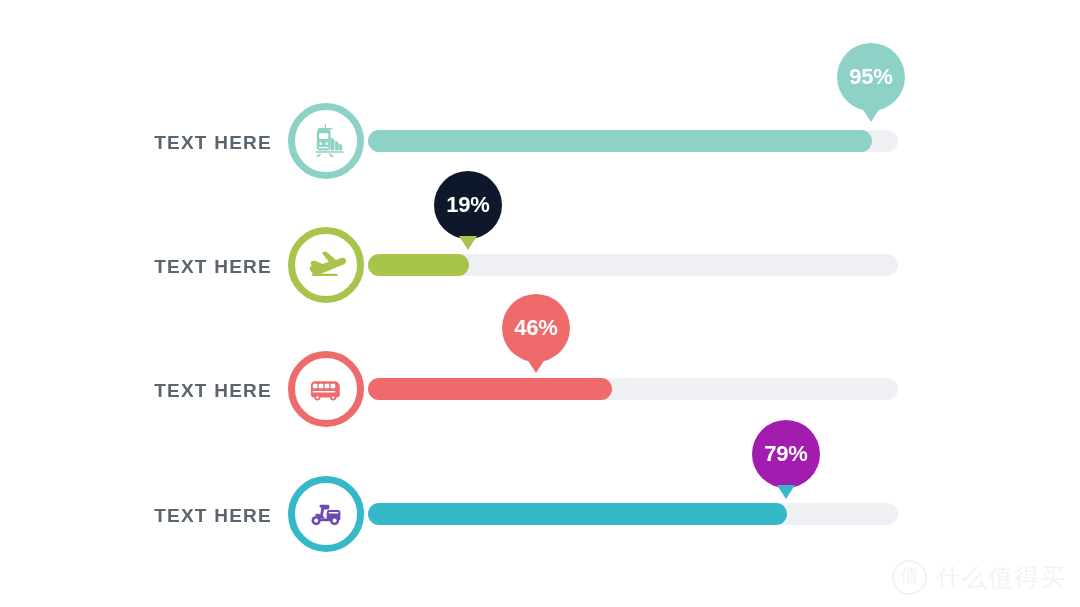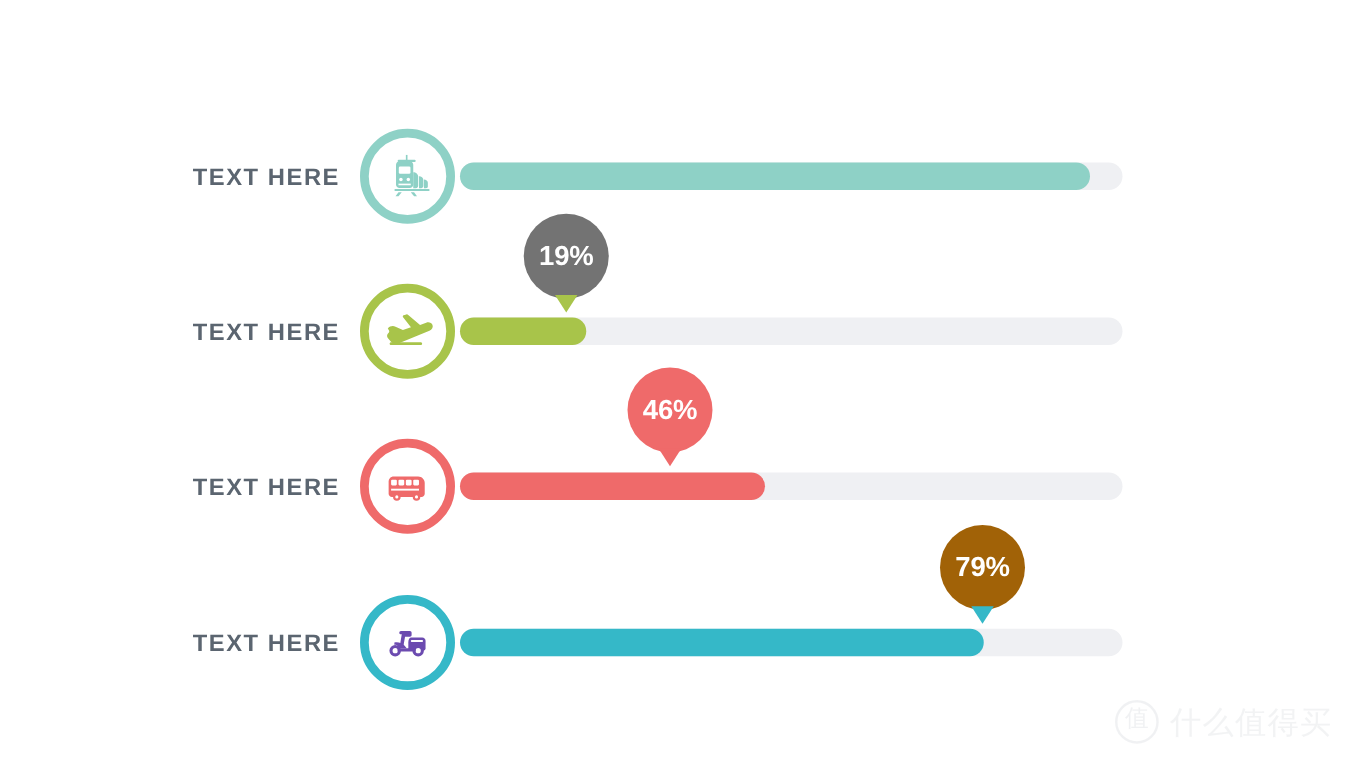--- a/index.html
+++ b/index.html
@@ -173,39 +173,43 @@
           <path d="M36 51.5h4l3.6 5H40z"></path>
         </g>
       </svg>
     </div>
 
     <div class="bar-track">
       <div class="bar-fill" style="width:503.5px;background:#8ed1c6"></div>
     </div>
   </div>
 
+  <div class="bubble" style="left:871px;top:43px;background:#8ed1c6">
+    <span class="bubble-text">95%</span>
+    <span class="bubble-tail" style="border-top-color:#8ed1c6"></span>
+  </div>
 
   <div class="row" style="top:265px">
     <div class="row-label">TEXT HERE</div>
 
     <div class="icon-ring" style="border-color:#a8c44a">
       <svg viewBox="0 0 64 64">
         <g fill="#a8c44a">
           <path d="M8 28.5c2.5-2.8 6.2-3.6 9.4-2.1l9 4.2 9.8-3.6-9.6-12.2c-.7-.9-.4-2 .7-2.3l3.3-1c.8-.2 1.7 0 2.3.6l14.4 12.2 7.5-2.8c3.2-1.2 6.6.1 7.7 2.9 1 2.7-.6 5.7-3.8 6.9L20.8 46.8c-3.3 1.2-7 .3-9.2-2.3L8 40.2c-1.2-1.5-1.2-3.6 0-5.1l1.3-1.6c.6-.8.6-1.9 0-2.7L8 28.5z"></path>
           <path d="M12 45.5h36c1 0 1.8.7 1.8 1.6s-.8 1.6-1.8 1.6H12c-1 0-1.8-.7-1.8-1.6s.8-1.6 1.8-1.6z"></path>
         </g>
       </svg>
     </div>
 
     <div class="bar-track">
       <div class="bar-fill" style="width:100.7px;background:#a8c44a"></div>
     </div>
   </div>
 
-  <div class="bubble" style="left:453px;top:171px;background:#737373">
+  <div class="bubble" style="left:468px;top:171px;background:#0f172a">
     <span class="bubble-text">19%</span>
     <span class="bubble-tail" style="border-top-color:#a8c44a"></span>
   </div>
 
   <div class="row" style="top:389px">
     <div class="row-label">TEXT HERE</div>
 
     <div class="icon-ring" style="border-color:#ef6a6a">
       <svg viewBox="0 0 64 64">
         <g fill="#ef6a6a">
@@ -250,21 +254,21 @@
           <path d="M20 39h22v4H20z"></path>
         </g>
       </svg>
     </div>
 
     <div class="bar-track">
       <div class="bar-fill" style="width:418.7px;background:#35b8c8"></div>
     </div>
   </div>
 
-  <div class="bubble" style="left:786px;top:420px;background:#a16207">
+  <div class="bubble" style="left:786px;top:420px;background:#a21caf">
     <span class="bubble-text">79%</span>
     <span class="bubble-tail" style="border-top-color:#35b8c8"></span>
   </div>
 
   <div class="watermark">
     <div class="watermark-logo">值</div>
     <div class="watermark-text">什么值得买</div>
   </div>
 
 </div>

